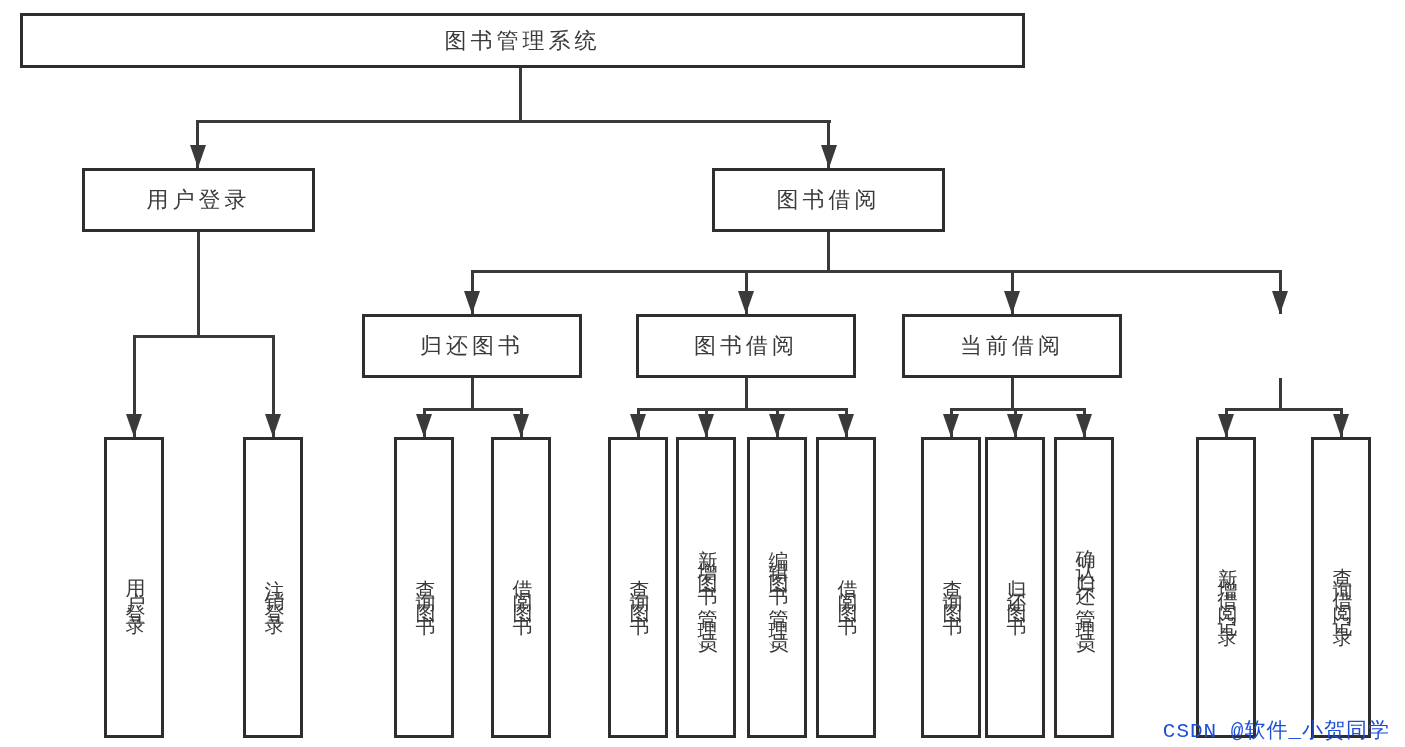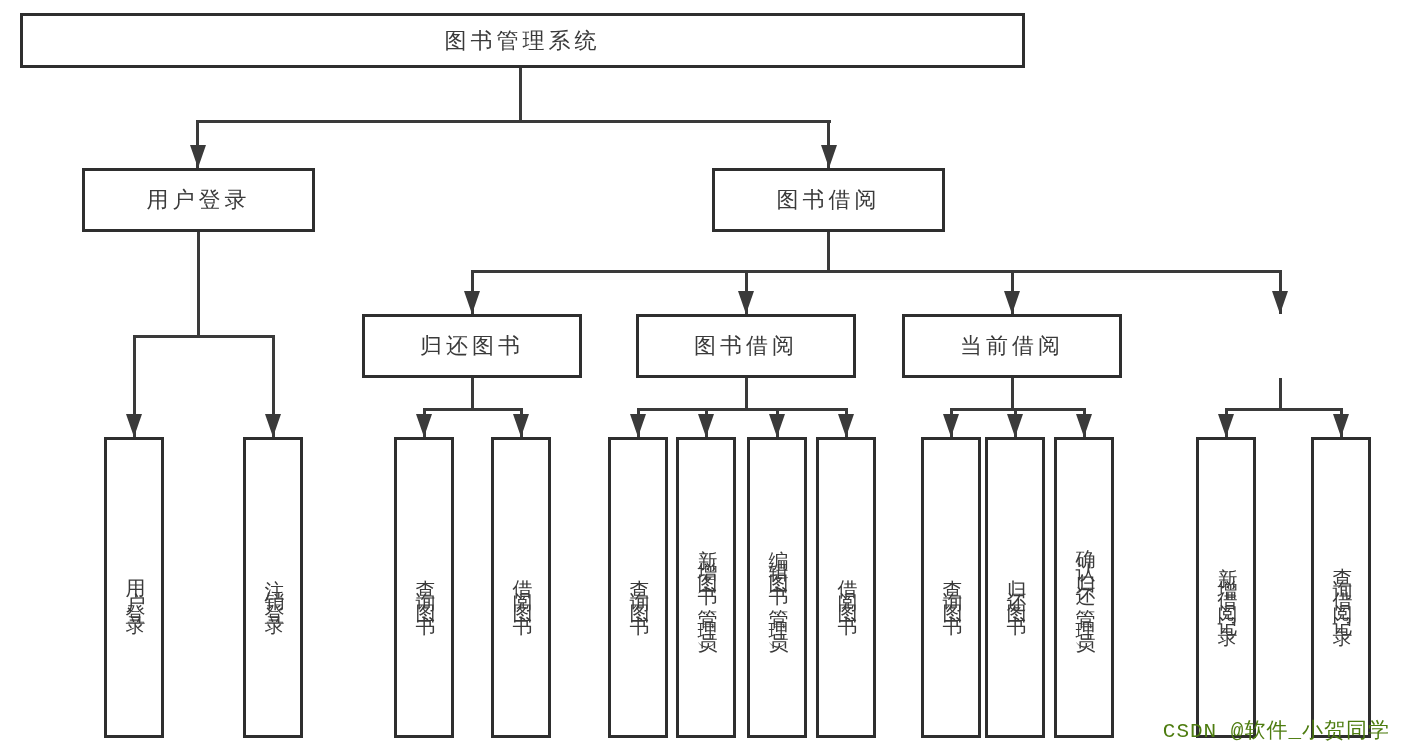--- a/index.html
+++ b/index.html
@@ -61,21 +61,21 @@
     border-left: 8px solid transparent;
     border-right: 8px solid transparent;
     border-top: 23px solid #3a3a3a;
     z-index: 1;
   }
   #watermark {
     position: absolute;
     top: 716px;
     right: 15px;
     font-size: 21px;
-    color: #4d7c0f;
+    color: #1d4ed8;
     letter-spacing: 1px;
     z-index: 5;
     white-space: nowrap;
     margin-left: 20px;
   }
 </style>
 </head>
 <body>
 
 <div id="stage">

